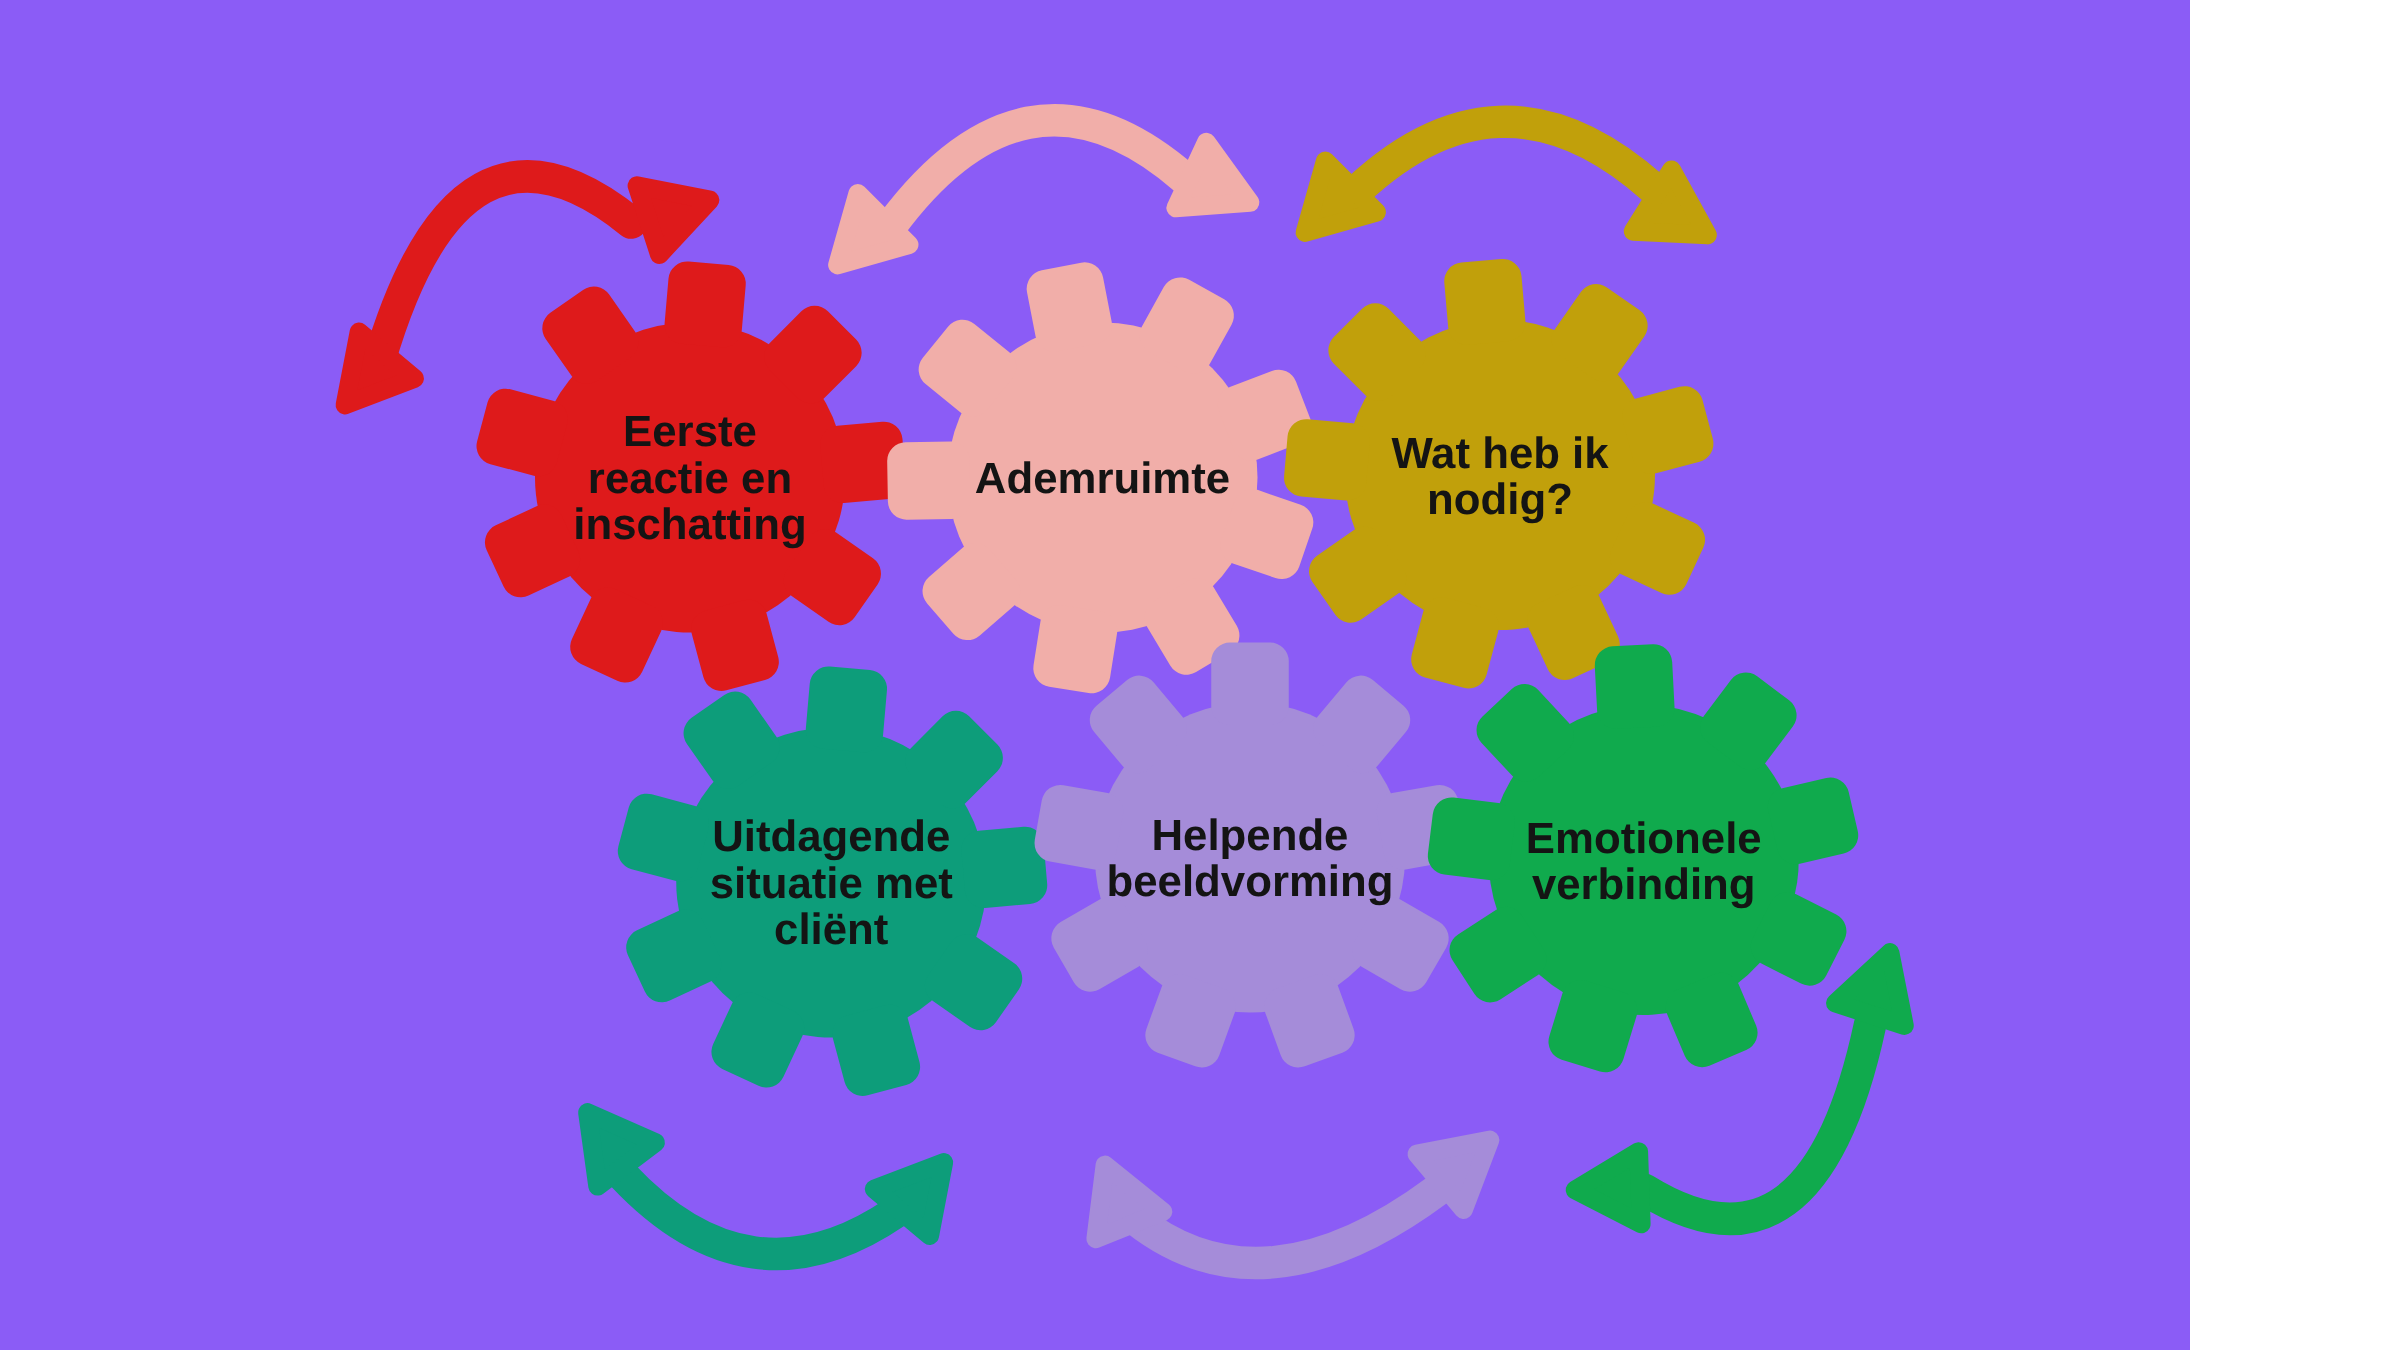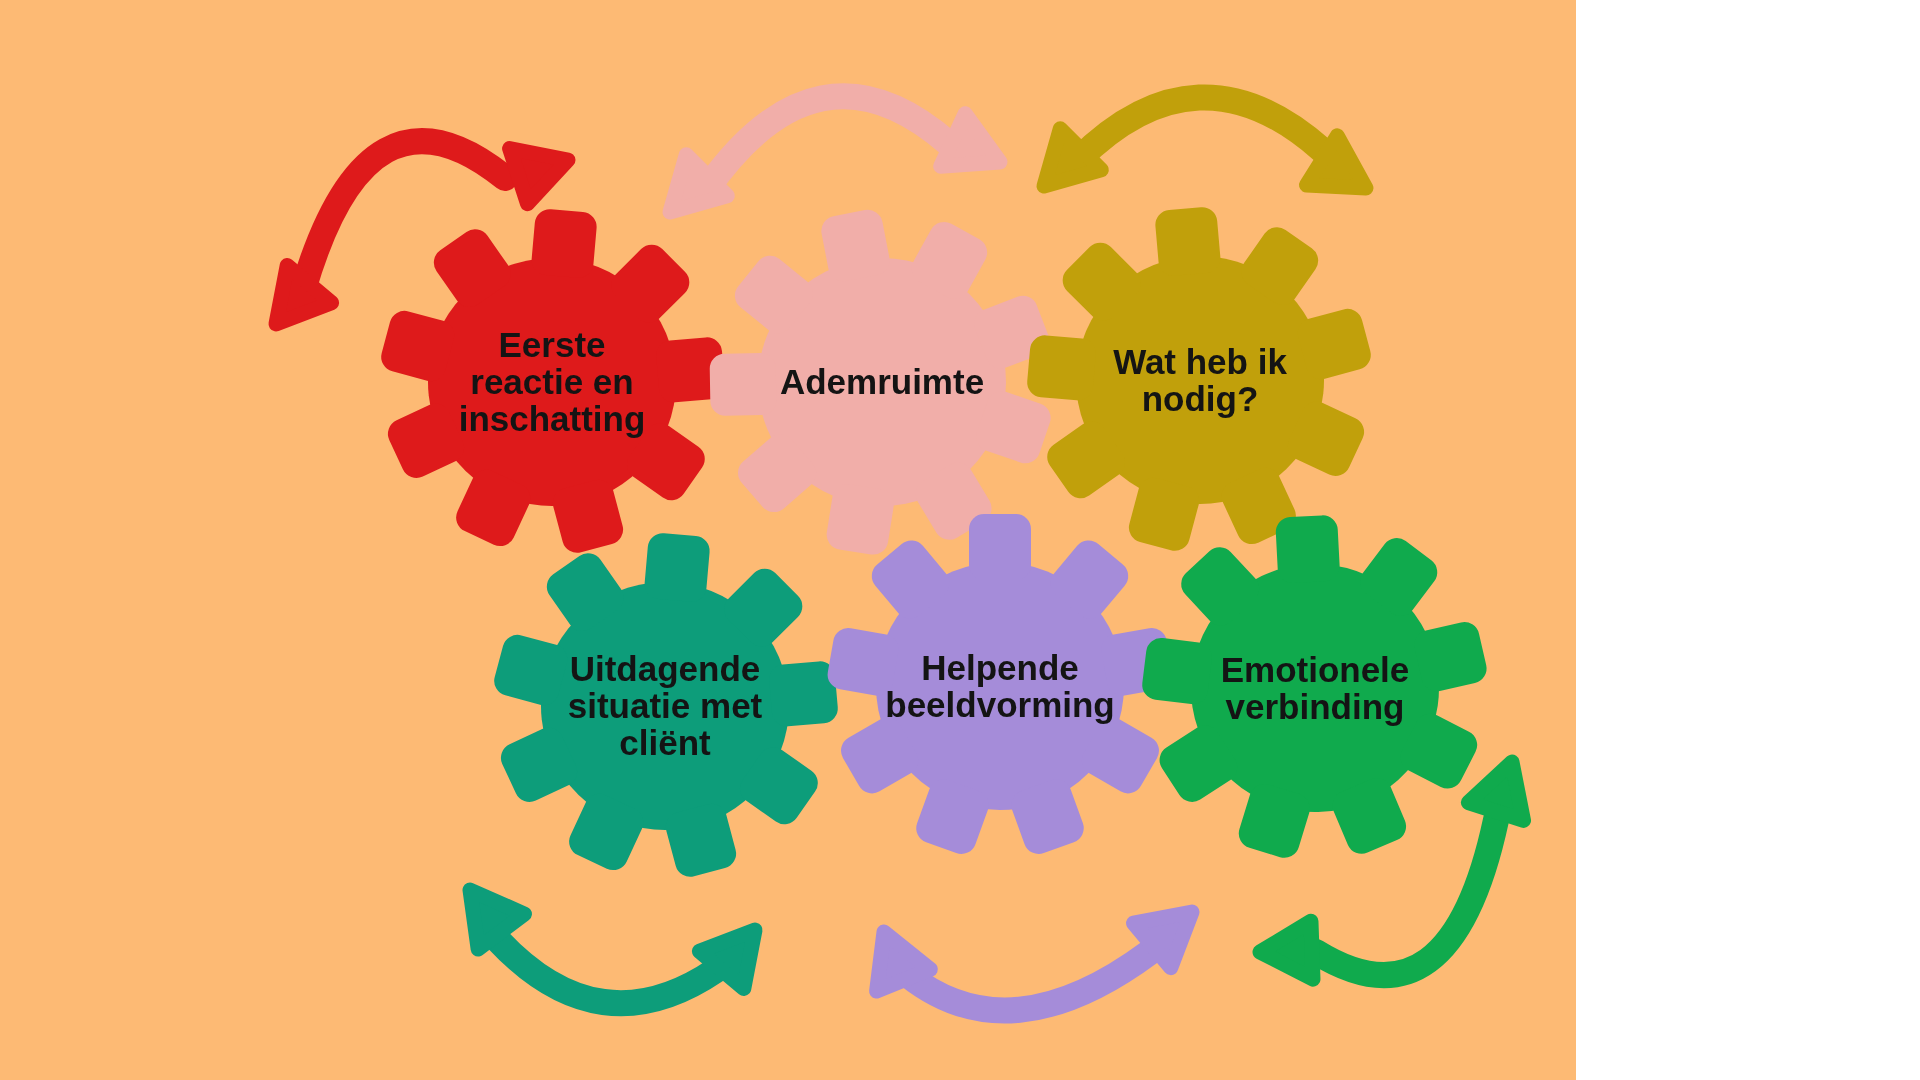--- a/index.html
+++ b/index.html
@@ -2,23 +2,23 @@
 <html><head>
 <meta charset="utf-8">
 <style>
   html, body {
     margin: 0;
     padding: 0;
     background: #ffffff;
   }
   .canvas {
     position: relative;
-    width: 1576px;
+    width: 1752px;
     height: 1080px;
-    background: #fdba74;
+    background: #8b5cf6;
     overflow: hidden;
   }
   svg { display: block; }
   .shaft {
     fill: none;
     stroke-width: 26px;
     stroke-linecap: round;
   }
   .head {
     stroke-width: 15px;

